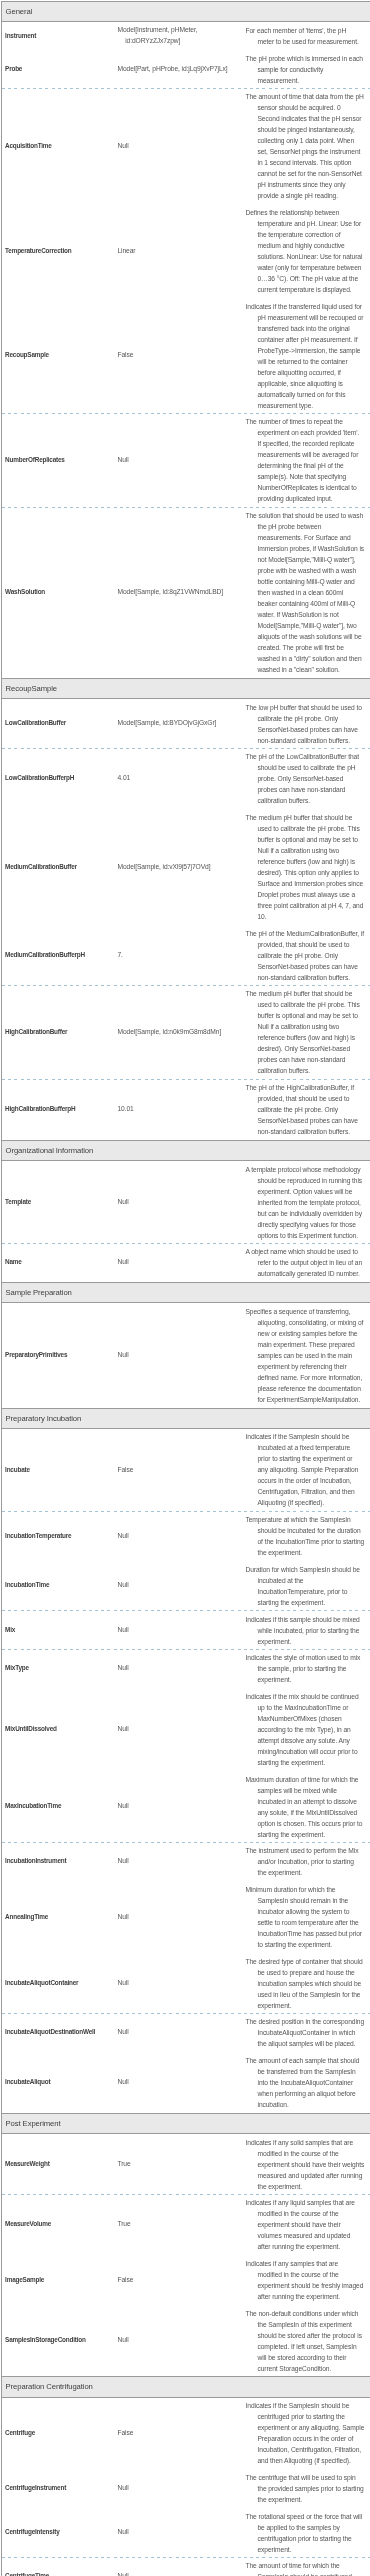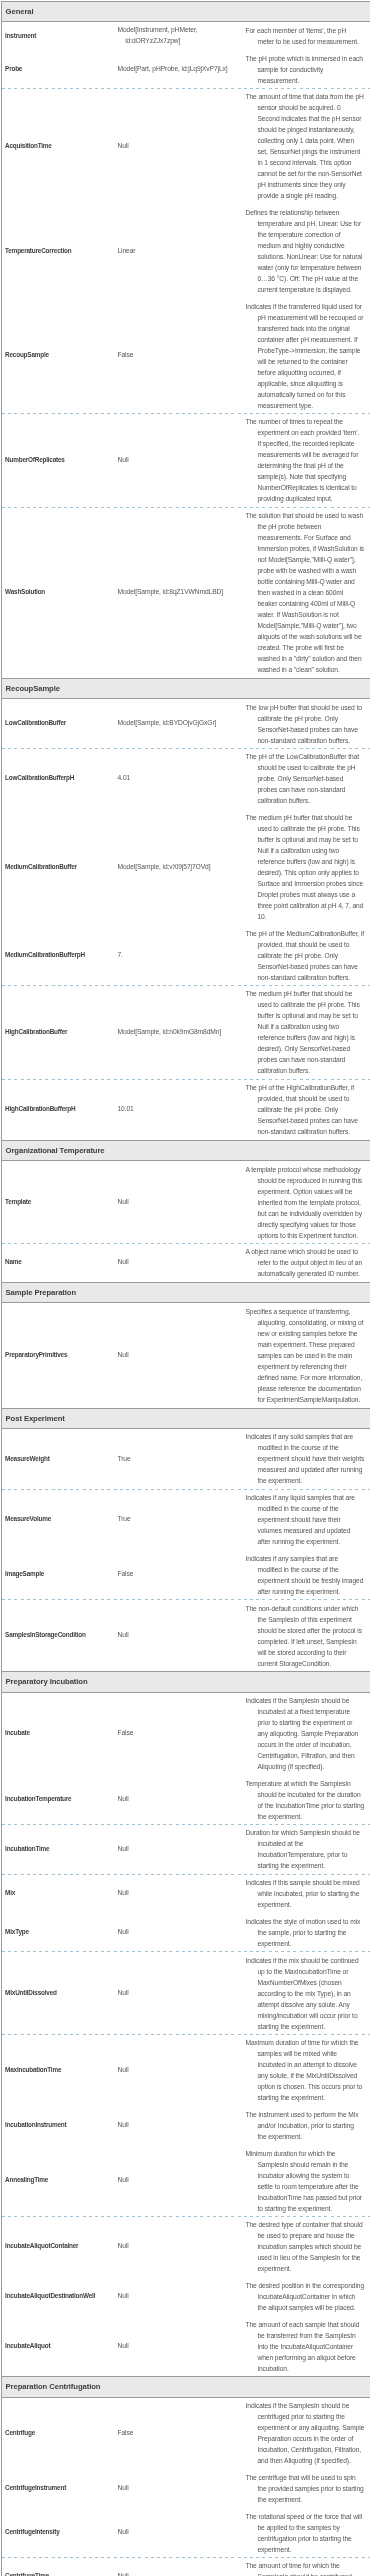--- a/index.html
+++ b/index.html
@@ -16,21 +16,21 @@
     margin:1px 0.5px 1px 0.5px;
     border:0.5px solid var(--border-solid);
     background:#fff;
   }
   .section-header{
     background:var(--header-bg);
     border-top:0.5px solid var(--border-solid);
     border-bottom:0.5px solid var(--border-solid);
     padding:5.2px 4.1px 5.2px 4.1px;
     font-size:7.7px;
-    font-weight:bold;
+    font-weight:normal;
     color:var(--name-color);
     letter-spacing:-0.1px;
   }
   .section:first-child .section-header{border-top:none;}
   .option-row{
     display:flex;
     align-items:center;
     background:#fff;
   }
   .dash-sep{
@@ -151,39 +151,113 @@
           <div class="cell-desc">The medium pH buffer that should be used to calibrate the pH probe. This buffer is optional and may be set to Null if a calibration using two reference buffers (low and high) is desired). Only SensorNet-based probes can have non-standard calibration buffers.</div>
         </div>
         <div class="dash-sep"></div>
         <div class="option-row">
           <div class="cell-name">HighCalibrationBufferpH</div>
           <div class="cell-value">10.01</div>
           <div class="cell-desc">The pH of the HighCalibrationBuffer, if provided, that should be used to calibrate the pH probe. Only SensorNet-based probes can have non-standard calibration buffers.</div>
         </div>
       </div>
       <div class="section">
-        <div class="section-header">Organizational Temperature</div>
+        <div class="section-header">Organizational Information</div>
         <div class="option-row">
           <div class="cell-name">Template</div>
           <div class="cell-value">Null</div>
           <div class="cell-desc">A template protocol whose methodology should be reproduced in running this experiment. Option values will be inherited from the template protocol, but can be individually overridden by directly specifying values for those options to this Experiment function.</div>
         </div>
         <div class="dash-sep"></div>
         <div class="option-row">
           <div class="cell-name">Name</div>
           <div class="cell-value">Null</div>
           <div class="cell-desc">A object name which should be used to refer to the output object in lieu of an automatically generated ID number.</div>
         </div>
       </div>
       <div class="section">
         <div class="section-header">Sample Preparation</div>
         <div class="option-row">
           <div class="cell-name">PreparatoryPrimitives</div>
           <div class="cell-value">Null</div>
           <div class="cell-desc">Specifies a sequence of transferring, aliquoting, consolidating, or mixing of new or existing samples before the main experiment. These prepared samples can be used in the main experiment by referencing their defined name. For more information, please reference the documentation for ExperimentSampleManipulation.</div>
+        </div>
+      </div>
+      <div class="section">
+        <div class="section-header">Preparatory Incubation</div>
+        <div class="option-row">
+          <div class="cell-name">Incubate</div>
+          <div class="cell-value">False</div>
+          <div class="cell-desc">Indicates if the SamplesIn should be incubated at a fixed temperature prior to starting the experiment or any aliquoting. Sample Preparation occurs in the order of Incubation, Centrifugation, Filtration, and then Aliquoting (if specified).</div>
+        </div>
+        <div class="dash-sep"></div>
+        <div class="option-row">
+          <div class="cell-name">IncubationTemperature</div>
+          <div class="cell-value">Null</div>
+          <div class="cell-desc">Temperature at which the SamplesIn should be incubated for the duration of the IncubationTime prior to starting the experiment.</div>
+        </div>
+        <div class="dash-sep"></div>
+        <div class="option-row">
+          <div class="cell-name">IncubationTime</div>
+          <div class="cell-value">Null</div>
+          <div class="cell-desc">Duration for which SamplesIn should be incubated at the IncubationTemperature, prior to starting the experiment.</div>
+        </div>
+        <div class="dash-sep"></div>
+        <div class="option-row">
+          <div class="cell-name">Mix</div>
+          <div class="cell-value">Null</div>
+          <div class="cell-desc">Indicates if this sample should be mixed while incubated, prior to starting the experiment.</div>
+        </div>
+        <div class="dash-sep"></div>
+        <div class="option-row">
+          <div class="cell-name">MixType</div>
+          <div class="cell-value">Null</div>
+          <div class="cell-desc">Indicates the style of motion used to mix the sample, prior to starting the experiment.</div>
+        </div>
+        <div class="dash-sep"></div>
+        <div class="option-row">
+          <div class="cell-name">MixUntilDissolved</div>
+          <div class="cell-value">Null</div>
+          <div class="cell-desc">Indicates if the mix should be continued up to the MaxIncubationTime or MaxNumberOfMixes (chosen according to the mix Type), in an attempt dissolve any solute. Any mixing/incubation will occur prior to starting the experiment.</div>
+        </div>
+        <div class="dash-sep"></div>
+        <div class="option-row">
+          <div class="cell-name">MaxIncubationTime</div>
+          <div class="cell-value">Null</div>
+          <div class="cell-desc">Maximum duration of time for which the samples will be mixed while incubated in an attempt to dissolve any solute, if the MixUntilDissolved option is chosen. This occurs prior to starting the experiment.</div>
+        </div>
+        <div class="dash-sep"></div>
+        <div class="option-row">
+          <div class="cell-name">IncubationInstrument</div>
+          <div class="cell-value">Null</div>
+          <div class="cell-desc">The instrument used to perform the Mix and/or Incubation, prior to starting the experiment.</div>
+        </div>
+        <div class="dash-sep"></div>
+        <div class="option-row">
+          <div class="cell-name">AnnealingTime</div>
+          <div class="cell-value">Null</div>
+          <div class="cell-desc">Minimum duration for which the SamplesIn should remain in the incubator allowing the system to settle to room temperature after the IncubationTime has passed but prior to starting the experiment.</div>
+        </div>
+        <div class="dash-sep"></div>
+        <div class="option-row">
+          <div class="cell-name">IncubateAliquotContainer</div>
+          <div class="cell-value">Null</div>
+          <div class="cell-desc">The desired type of container that should be used to prepare and house the incubation samples which should be used in lieu of the SamplesIn for the experiment.</div>
+        </div>
+        <div class="dash-sep"></div>
+        <div class="option-row">
+          <div class="cell-name">IncubateAliquotDestinationWell</div>
+          <div class="cell-value">Null</div>
+          <div class="cell-desc">The desired position in the corresponding IncubateAliquotContainer in which the aliquot samples will be placed.</div>
+        </div>
+        <div class="dash-sep"></div>
+        <div class="option-row">
+          <div class="cell-name">IncubateAliquot</div>
+          <div class="cell-value">Null</div>
+          <div class="cell-desc">The amount of each sample that should be transferred from the SamplesIn into the IncubateAliquotContainer when performing an aliquot before incubation.</div>
         </div>
       </div>
       <div class="section">
         <div class="section-header">Post Experiment</div>
         <div class="option-row">
           <div class="cell-name">MeasureWeight</div>
           <div class="cell-value">True</div>
           <div class="cell-desc">Indicates if any solid samples that are modified in the course of the experiment should have their weights measured and updated after running the experiment.</div>
         </div>
         <div class="dash-sep"></div>
@@ -196,94 +270,20 @@
         <div class="option-row">
           <div class="cell-name">ImageSample</div>
           <div class="cell-value">False</div>
           <div class="cell-desc">Indicates if any samples that are modified in the course of the experiment should be freshly imaged after running the experiment.</div>
         </div>
         <div class="dash-sep"></div>
         <div class="option-row">
           <div class="cell-name">SamplesInStorageCondition</div>
           <div class="cell-value">Null</div>
           <div class="cell-desc">The non-default conditions under which the SamplesIn of this experiment should be stored after the protocol is completed. If left unset, SamplesIn will be stored according to their current StorageCondition.</div>
-        </div>
-      </div>
-      <div class="section">
-        <div class="section-header">Preparatory Incubation</div>
-        <div class="option-row">
-          <div class="cell-name">Incubate</div>
-          <div class="cell-value">False</div>
-          <div class="cell-desc">Indicates if the SamplesIn should be incubated at a fixed temperature prior to starting the experiment or any aliquoting. Sample Preparation occurs in the order of Incubation, Centrifugation, Filtration, and then Aliquoting (if specified).</div>
-        </div>
-        <div class="dash-sep"></div>
-        <div class="option-row">
-          <div class="cell-name">IncubationTemperature</div>
-          <div class="cell-value">Null</div>
-          <div class="cell-desc">Temperature at which the SamplesIn should be incubated for the duration of the IncubationTime prior to starting the experiment.</div>
-        </div>
-        <div class="dash-sep"></div>
-        <div class="option-row">
-          <div class="cell-name">IncubationTime</div>
-          <div class="cell-value">Null</div>
-          <div class="cell-desc">Duration for which SamplesIn should be incubated at the IncubationTemperature, prior to starting the experiment.</div>
-        </div>
-        <div class="dash-sep"></div>
-        <div class="option-row">
-          <div class="cell-name">Mix</div>
-          <div class="cell-value">Null</div>
-          <div class="cell-desc">Indicates if this sample should be mixed while incubated, prior to starting the experiment.</div>
-        </div>
-        <div class="dash-sep"></div>
-        <div class="option-row">
-          <div class="cell-name">MixType</div>
-          <div class="cell-value">Null</div>
-          <div class="cell-desc">Indicates the style of motion used to mix the sample, prior to starting the experiment.</div>
-        </div>
-        <div class="dash-sep"></div>
-        <div class="option-row">
-          <div class="cell-name">MixUntilDissolved</div>
-          <div class="cell-value">Null</div>
-          <div class="cell-desc">Indicates if the mix should be continued up to the MaxIncubationTime or MaxNumberOfMixes (chosen according to the mix Type), in an attempt dissolve any solute. Any mixing/incubation will occur prior to starting the experiment.</div>
-        </div>
-        <div class="dash-sep"></div>
-        <div class="option-row">
-          <div class="cell-name">MaxIncubationTime</div>
-          <div class="cell-value">Null</div>
-          <div class="cell-desc">Maximum duration of time for which the samples will be mixed while incubated in an attempt to dissolve any solute, if the MixUntilDissolved option is chosen. This occurs prior to starting the experiment.</div>
-        </div>
-        <div class="dash-sep"></div>
-        <div class="option-row">
-          <div class="cell-name">IncubationInstrument</div>
-          <div class="cell-value">Null</div>
-          <div class="cell-desc">The instrument used to perform the Mix and/or Incubation, prior to starting the experiment.</div>
-        </div>
-        <div class="dash-sep"></div>
-        <div class="option-row">
-          <div class="cell-name">AnnealingTime</div>
-          <div class="cell-value">Null</div>
-          <div class="cell-desc">Minimum duration for which the SamplesIn should remain in the incubator allowing the system to settle to room temperature after the IncubationTime has passed but prior to starting the experiment.</div>
-        </div>
-        <div class="dash-sep"></div>
-        <div class="option-row">
-          <div class="cell-name">IncubateAliquotContainer</div>
-          <div class="cell-value">Null</div>
-          <div class="cell-desc">The desired type of container that should be used to prepare and house the incubation samples which should be used in lieu of the SamplesIn for the experiment.</div>
-        </div>
-        <div class="dash-sep"></div>
-        <div class="option-row">
-          <div class="cell-name">IncubateAliquotDestinationWell</div>
-          <div class="cell-value">Null</div>
-          <div class="cell-desc">The desired position in the corresponding IncubateAliquotContainer in which the aliquot samples will be placed.</div>
-        </div>
-        <div class="dash-sep"></div>
-        <div class="option-row">
-          <div class="cell-name">IncubateAliquot</div>
-          <div class="cell-value">Null</div>
-          <div class="cell-desc">The amount of each sample that should be transferred from the SamplesIn into the IncubateAliquotContainer when performing an aliquot before incubation.</div>
         </div>
       </div>
       <div class="section">
         <div class="section-header">Preparation Centrifugation</div>
         <div class="option-row">
           <div class="cell-name">Centrifuge</div>
           <div class="cell-value">False</div>
           <div class="cell-desc">Indicates if the SamplesIn should be centrifuged prior to starting the experiment or any aliquoting. Sample Preparation occurs in the order of Incubation, Centrifugation, Filtration, and then Aliquoting (if specified).</div>
         </div>
         <div class="dash-sep"></div>

